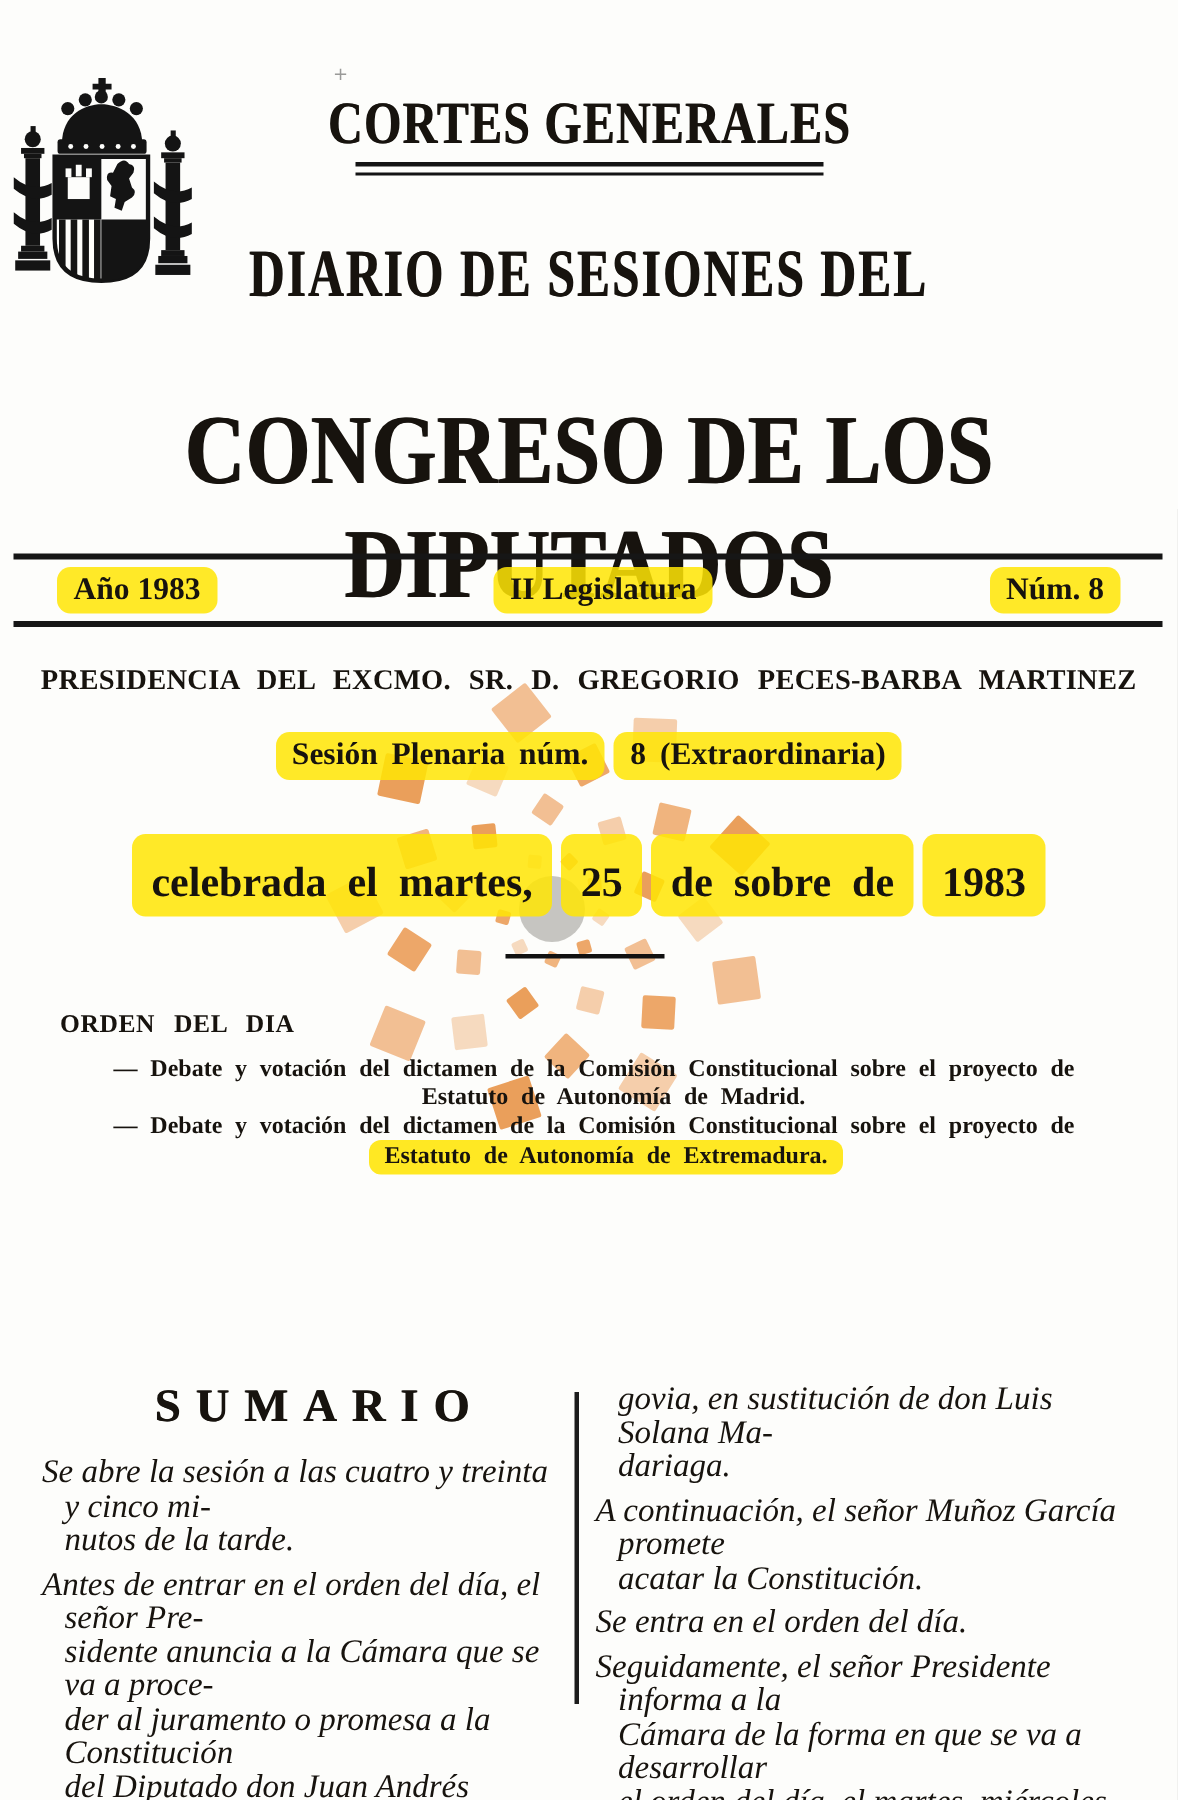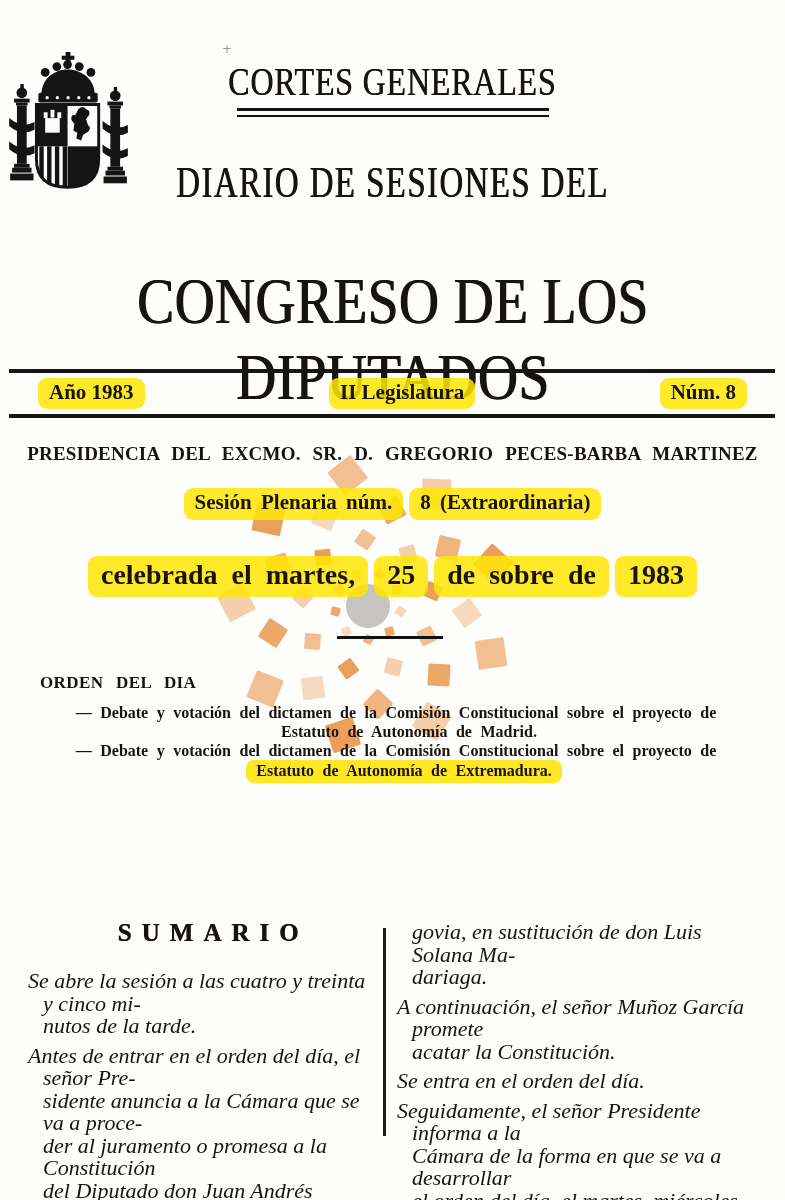--- a/index.html
+++ b/index.html
@@ -3,21 +3,21 @@
 <meta charset="utf-8">
 <style>
   html,body{margin:0;padding:0;background:#e8e8e6;}
   #page{
     position:relative;width:785px;height:1200px;margin:0 auto;
     background:#fdfdfb;overflow:hidden;
     font-family:"Liberation Serif","DejaVu Serif",serif;color:#17130e;
   }
   .abs{position:absolute;}
   .center{left:0;right:0;text-align:center;}
-  .bold{font-weight:normal;}
+  .bold{font-weight:bold;}
   .sx{display:inline-block;transform-origin:center top;}
 
   
   #watermark{position:absolute;inset:0;z-index:0;}
   .wm-sq{position:absolute;border-radius:1.5px;}
   .wm-circle{position:absolute;border-radius:50%;}
 
   #content{position:absolute;inset:0;z-index:1;}
 
   
@@ -41,30 +41,30 @@
     display:inline-block;
   }
   .meta-row{top:378px;left:35px;right:35px;display:flex;justify-content:space-between;align-items:center;font-size:21px;font-weight:bold;}
   .meta-row .pill{padding:2px 11px 4px;}
 
   .presidency{top:443px;font-size:19px;word-spacing:7px;letter-spacing:0.2px;white-space:nowrap;font-weight:bold;}
 
   .session-line{top:488px;font-size:21px;font-weight:bold;}
   .session-line .pill{padding:2px 11px 5px;word-spacing:4px;}
   .date-line{top:556px;font-size:28px;font-weight:bold;}
-  .date-line .pill{padding:3px 13px 6px;word-spacing:7px;}
+  .date-line .pill{padding:17px 13px 6px;word-spacing:7px;}
 
   .orden-heading{top:673px;left:40px;font-size:17px;font-weight:bold;word-spacing:8px;letter-spacing:0.4px;}
   .orden-list{top:703px;left:40px;width:712px;font-size:16px;font-weight:bold;line-height:19px;word-spacing:4.5px;}
   .orden-item{padding-left:26px;text-align:center;}
   .oline1{margin-left:-26px;white-space:nowrap;}
   .l2.hl{background:rgba(255,229,5,0.88);border-radius:8px;padding:1px 10px 3px;margin-left:-10px;display:inline-block;}
   .continuation{top:808px;left:35px;width:716px;font-size:16.5px;font-weight:bold;word-spacing:3px;white-space:nowrap;}
 
-  .sumario-heading{top:919px;left:35px;width:346px;text-align:center;font-size:25px;font-weight:bold;letter-spacing:10px;text-indent:10px;text-shadow:0.5px 0 0 currentColor;}
+  .sumario-heading{top:919px;left:35px;width:346px;text-align:center;font-size:31px;font-weight:bold;letter-spacing:10px;text-indent:10px;text-shadow:0.5px 0 0 currentColor;}
   .sum-col{font-style:italic;font-size:22px;line-height:22.5px;}
   .col-left{top:970px;left:28px;width:348px;}
   .col-right{top:921px;left:397px;width:356px;}
   .col-divider{top:928px;left:383px;width:2.5px;height:208px;background:#1c1c1c;}
   .para{white-space:pre-line;margin:0 0 7px 0;}
   .indent-hang{padding-left:15px;text-indent:-15px;}
   .indent-all{padding-left:15px;}
 
   .reg-mark{top:42px;left:222px;font-size:12px;color:#9a9a98;font-family:"DejaVu Sans",sans-serif;}
 </style>

